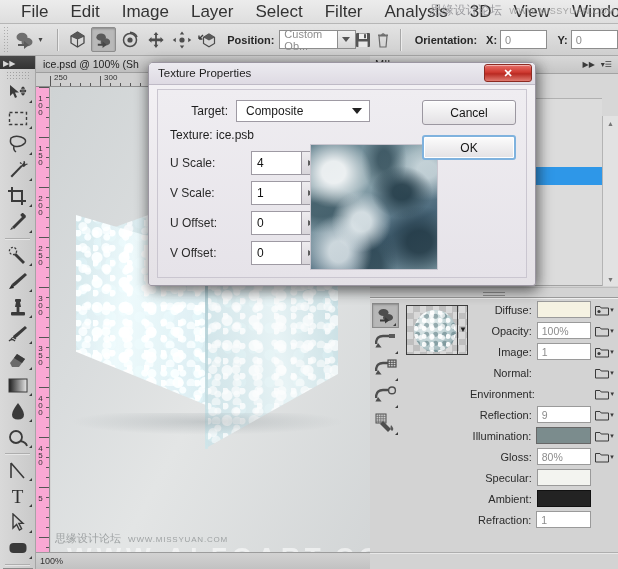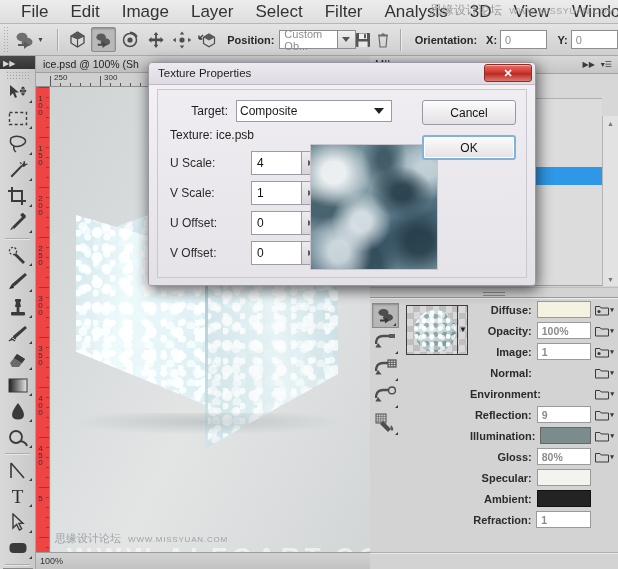--- a/index.html
+++ b/index.html
@@ -107,21 +107,21 @@
   .rulerH .tickset { position:absolute; left:14px; top:0; height:14px; width:330px;
     background-image:
       repeating-linear-gradient(to right, #555 0 1px, transparent 1px 10px),
       repeating-linear-gradient(to right, #555 0 1px, transparent 1px 50px);
     background-size:10px 4px, 50px 11px;
     background-position:0 10px, 0 3px; background-repeat:repeat-x;
   }
   .rulerH .rn { position:absolute; top:0px; font-size:8px; color:#333; }
   .rulerV {
     position:absolute; left:0; top:31px; width:14px; height:482px;
-    background:#ef4444; border-right:1px solid #8e8e8e; overflow:hidden;
+    background:#f9a8d4; border-right:1px solid #8e8e8e; overflow:hidden;
   }
   .rulerV .tickset { position:absolute; left:0; top:0; width:14px; height:482px;
     background-image:
       repeating-linear-gradient(to bottom, #555 0 1px, transparent 1px 10px),
       repeating-linear-gradient(to bottom, #555 0 1px, transparent 1px 50px);
     background-size:4px 10px, 11px 50px;
     background-position:10px 0, 3px 0; background-repeat:repeat-y;
   }
   .rulerV .rn {
     position:absolute; left:1px; font-size:8px; color:#333;
@@ -247,21 +247,21 @@
     background-image:
       radial-gradient(circle at 25% 30%, rgba(255,255,255,.9) 0 2px, transparent 3px),
       radial-gradient(circle at 60% 50%, rgba(255,255,255,.7) 0 2px, transparent 3px),
       radial-gradient(circle at 40% 70%, rgba(100,130,135,.6) 0 2px, transparent 3px);
     background-size:8px 8px, 11px 11px, 9px 9px;
   }
   .swatchbox .divider { position:absolute; right:9px; top:0; bottom:0; width:1px; background:#3d3d3d; }
   .swatchbox .dd { position:absolute; right:0px; top:19px; font-size:8px; color:#222; }
 
   .proprows { position:absolute; left:104px; top:12px; right:4px; }
-  .prow { display:flex; align-items:center; height:21px;font-weight:bold; }
+  .prow { display:flex; align-items:center; height:21px; }
   .prow .plab { width:78px; text-align:right; font-size:11px; color:#2b2b2b; padding-right:5px; }
   .prow .pval {
     width:66px; height:17px; border:1px solid #9a9a9a; background:#fff;
     display:flex; align-items:center; padding:0 4px; font-size:10.5px; color:#8c8c8c;
   }
   .prow .pval.colorsw { background:#f5f2e2; }
   .prow .pval.illum { background:#7b8c8d; border-color:#676767; }
   .prow .pval.spec { background:#f3f4f0; }
   .prow .pval.amb { background:#232323; border-color:#111; }
   .prow .pval.blank { border:none; background:transparent; }
@@ -302,22 +302,22 @@
     display:flex; align-items:center; justify-content:center;
     color:#fff; font-size:11px; font-weight:bold;
   }
   .dlgbody { position:absolute; left:8px; top:26px; right:8px; bottom:7px;
     border:1px solid #cac6d0; background:linear-gradient(#efedf1,#e6e3e9); }
   .drow { display:flex; align-items:center; }
   .drow .dlab { font-size:12px; color:#1e1e1e; text-align:right; }
   .targetrow { position:absolute; left:12px; top:10px; width:300px; }
   .targetrow .dlab { width:58px; }
   .dselect {
-    margin-left:8px; width:156px; height:22px; background:#fff; border:1px solid #9e9aa3;
-    display:flex; align-items:center; padding:0 3px; font-size:12px; color:#1b1b1b;
+    margin-left:8px; width:134px; height:22px; background:#fff; border:1px solid #9e9aa3;
+    display:flex; align-items:center; padding:0 9px; font-size:12px; color:#1b1b1b;
     position:relative;
   }
   .dselect .ar { position:absolute; right:7px; top:7px; width:0;height:0;
     border-left:5px solid transparent; border-right:5px solid transparent; border-top:6px solid #222; }
   .texline { position:absolute; left:12px; top:38px; font-size:12px; color:#1e1e1e; }
   .numrows { position:absolute; left:12px; top:58px; width:180px; }
   .nrow { display:flex; align-items:center; height:30px; }
   .nrow .dlab { width:76px; font-size:12px; }
   .spin { margin-left:5px; width:68px; height:24px; display:flex; }
   .spin input {

